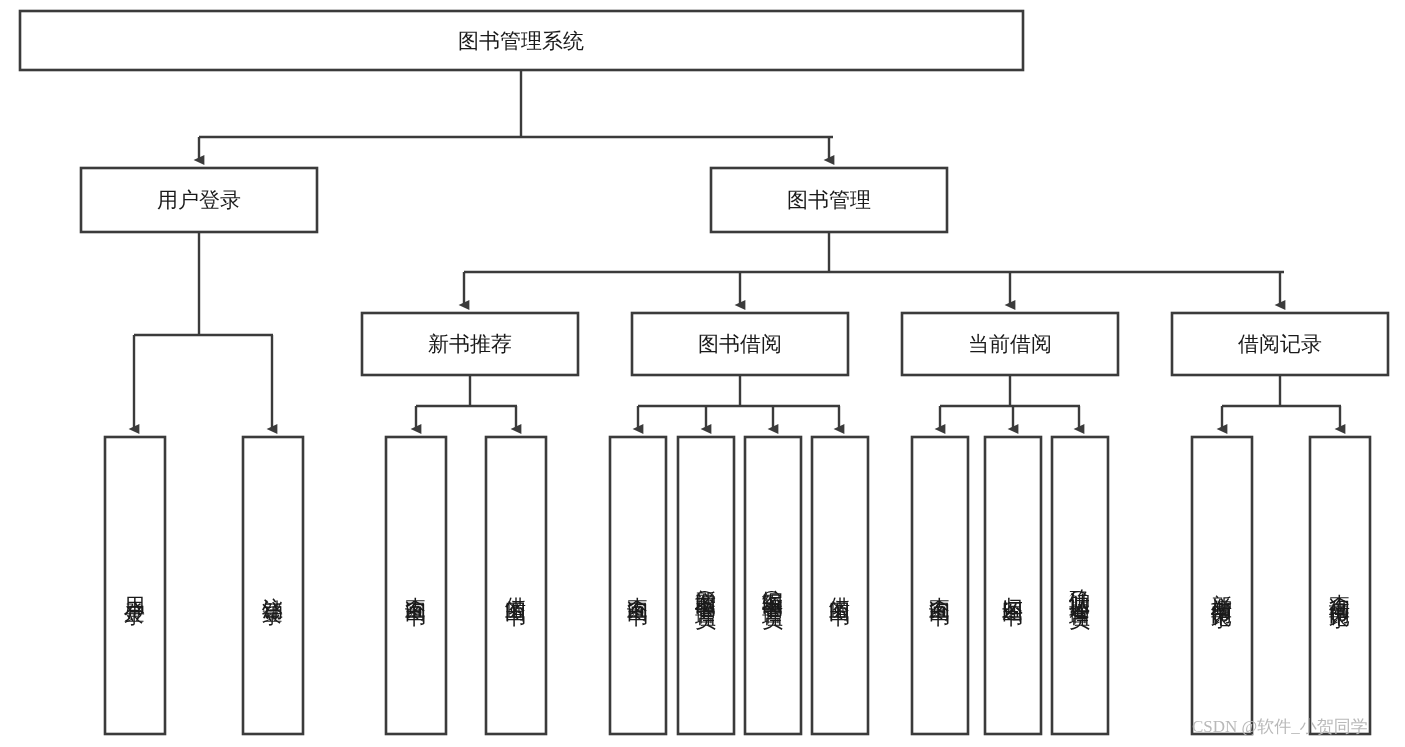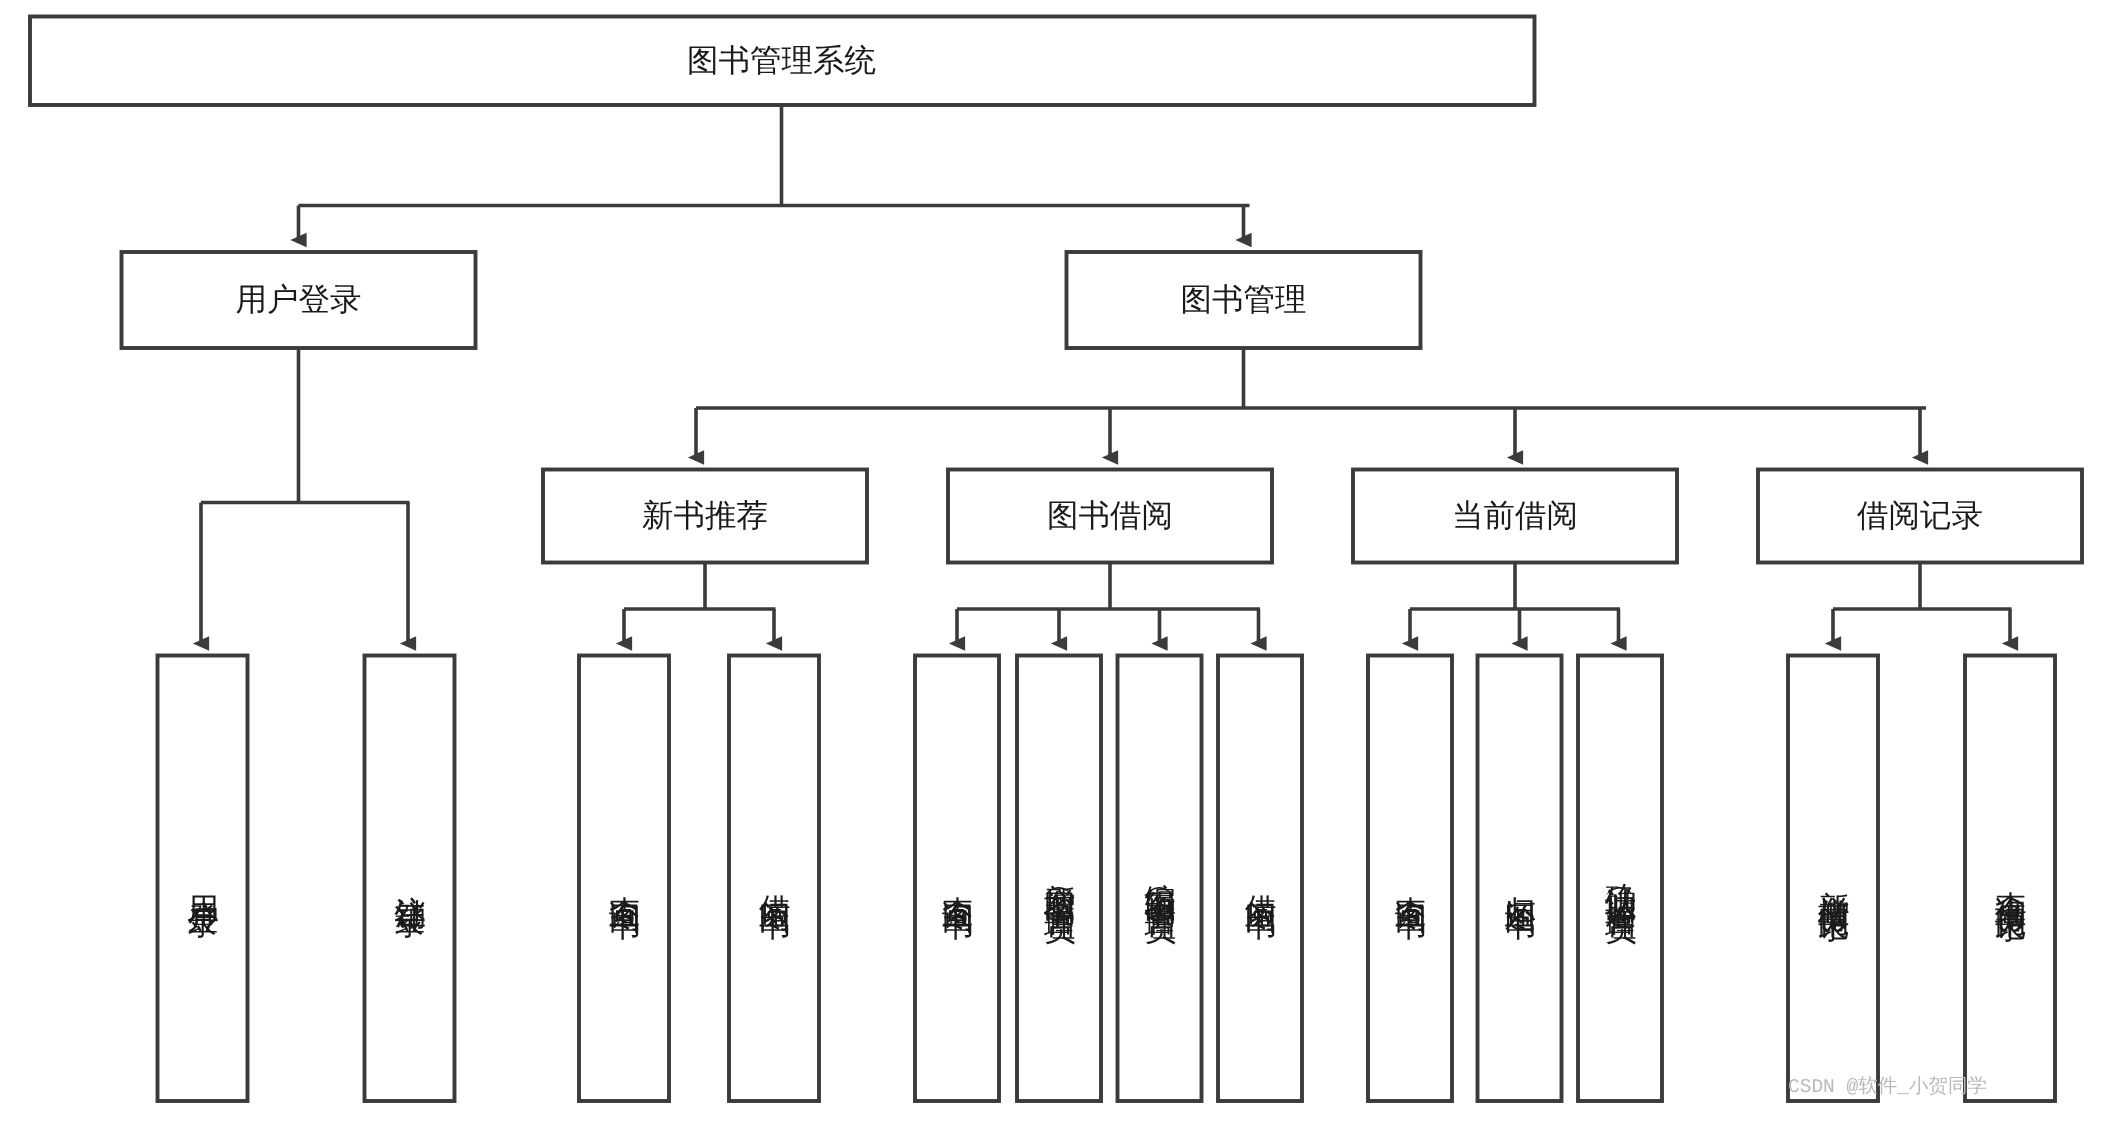--- a/index.html
+++ b/index.html
@@ -60,22 +60,22 @@
     box-sizing: border-box;
     overflow: hidden;
     white-space: nowrap;
   }
   .vbox {
     position: absolute;
     box-sizing: border-box;
   }
   .watermark {
     position: absolute;
-    font-family: Liberation Mono, monospace;
-    font-size: 13px;
+    font-family: Liberation Serif, serif;
+    font-size: 17px;
     color: #b9b9b9;
     white-space: nowrap;
     user-select: none;
   }
 </style>
 </head>
 <body>
 
 <div id="diagram-root">
 

